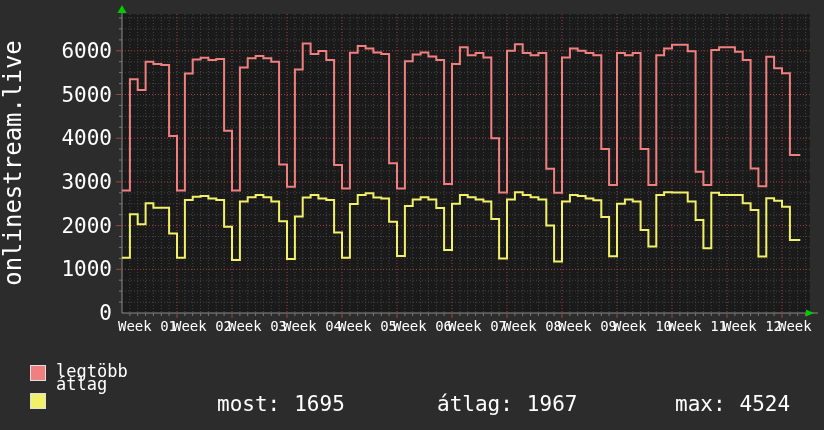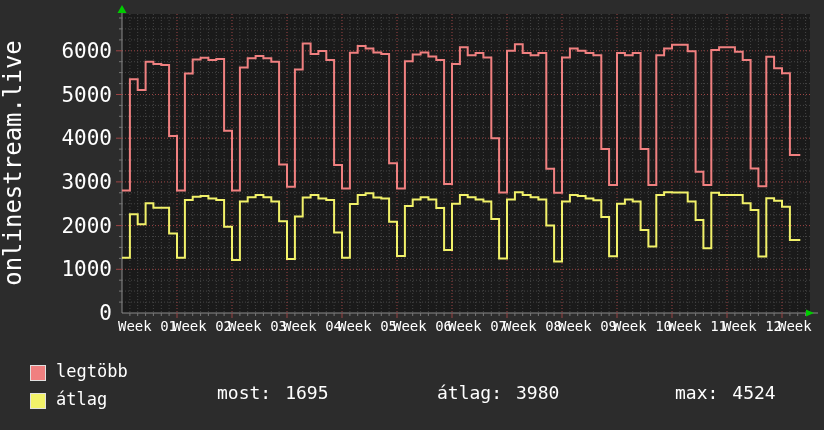--- a/index.html
+++ b/index.html
@@ -6,22 +6,22 @@
   .stage{position:relative;width:824px;height:430px;background:#2c2c2c;overflow:hidden;
          font-family:"DejaVu Sans Mono",monospace;}
   .ytitle{position:absolute;left:13px;top:163px;transform:translate(-50%,-50%) rotate(-90deg);
           color:#ffffff;font-size:24px;white-space:nowrap;letter-spacing:0;}
   svg{position:absolute;left:0;top:0;}
   .sw{position:absolute;width:14px;height:14px;border:1px solid #e0e0e0;}
   .sw-red{left:30px;top:365px;}
   .sw-yel{left:30px;top:393px;}
   .ltxt{position:absolute;color:#ffffff;font-size:17px;white-space:pre;}
   .lg1{left:56px;top:361px;}
-  .lg2{left:56px;top:389px;}
-  .stat{position:absolute;top:382px;color:#ffffff;font-size:18px;white-space:pre;}
+  .lg2{left:56px;top:374px;}
+  .stat{position:absolute;top:392px;color:#ffffff;font-size:21px;white-space:pre;}
   .stat .v{margin-left:14px;}
   .st0{left:217px;} .st1{left:437px;} .st2{left:675px;}
 </style>
 </head>
 <body>
 
 <div class="stage">
   <div class="ytitle">onlinestream.live</div>
 
   <svg id="chart-svg" width="824" height="430">
@@ -299,15 +299,15 @@
       </g>
     </svg>
 
   <span class="sw sw-red" style="background: rgb(240, 128, 128);"></span>
   <span class="ltxt lg1">legtöbb</span>
 
   <span class="sw sw-yel" style="background: rgb(241, 241, 105);"></span>
   <span class="ltxt lg2">átlag</span>
 
   <span class="stat st0"><span>most:</span><span class="v">1695</span></span>
-  <span class="stat st1"><span>átlag:</span><span class="v">3980</span></span>
+  <span class="stat st1"><span>átlag:</span><span class="v">1967</span></span>
   <span class="stat st2"><span>max:</span><span class="v">4524</span></span>
 </div>
 
 </body></html>

